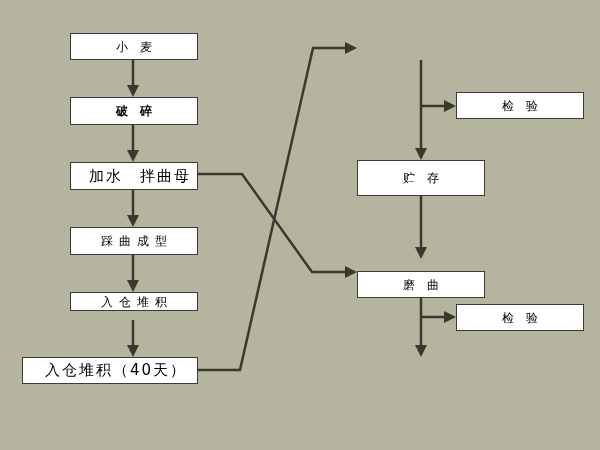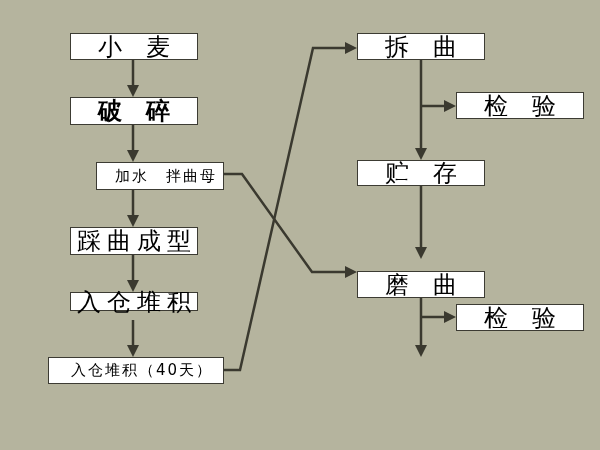--- a/index.html
+++ b/index.html
@@ -24,39 +24,39 @@
   }
   .node {
     position: absolute;
     box-sizing: border-box;
     background: #ffffff;
     border: 1px solid #3c3b33;
     color: #000000;
     display: flex;
     align-items: center;
     justify-content: center;
-    font-size: 24px;
+    font-size: 12px;
     line-height: 1;
     white-space: nowrap;
     z-index: 2;
   }
   .node.small { font-size: 15px; }
   .node.spaced { letter-spacing: 6px; padding-left: 6px; }
-  .node.spaced2 { letter-spacing: 2px; padding-left: 12px; margin-left: 26px; }
+  .node.spaced2 { letter-spacing: 2px; padding-left: 12px; }
 
   
   #n-wheat      { left: 70px;  top: 33px;  width: 128px; height: 27px; }
   #n-crush      { left: 70px;  top: 97px;  width: 128px; height: 28px; font-weight: bold; }
   #n-addwater   { left: 70px;  top: 162px; width: 128px; height: 28px; }
   #n-tread      { left: 70px;  top: 227px; width: 128px; height: 28px; }
   #n-pile       { left: 70px;  top: 292px; width: 128px; height: 19px; }
   #n-ferment    { left: 22px;  top: 357px; width: 176px; height: 27px; }
   #n-dismantle  { left: 357px; top: 33px;  width: 128px; height: 27px; }
   #n-inspect1   { left: 456px; top: 92px;  width: 128px; height: 27px; }
-  #n-store      { left: 357px; top: 160px; width: 128px; height: 26px; }
+  #n-store      { left: 357px; top: 160px; width: 128px; height: 36px; }
   #n-grind      { left: 357px; top: 271px; width: 128px; height: 27px; }
   #n-inspect2   { left: 456px; top: 304px; width: 128px; height: 27px; }
   #n-produce    { left: 357px; top: 357px; width: 128px; height: 27px; }
 </style>
 </head>
 <body>
 
 <div id="canvas">
 
   <svg id="connector-layer" viewBox="0 0 600 450" xmlns="http://www.w3.org/2000/svg">
@@ -94,19 +94,18 @@
       <polygon points="345,42 345,54 357,48"></polygon>
     </g>
   </svg>
 
   <div class="node" id="n-wheat">小　麦</div>
   <div class="node" id="n-crush">破　碎</div>
   <div class="node small spaced2" id="n-addwater">加水　拌曲母</div>
   <div class="node spaced" id="n-tread">踩曲成型</div>
   <div class="node spaced" id="n-pile">入仓堆积</div>
   <div class="node small spaced2" id="n-ferment">入仓堆积（40天）</div>
-  <div class="node" id="n-dismantle">拆　曲</div>
   <div class="node" id="n-inspect1">检　验</div>
   <div class="node" id="n-store">贮　存</div>
   <div class="node" id="n-grind">磨　曲</div>
   <div class="node" id="n-inspect2">检　验</div>
 
 </div>
 
 </body></html>

